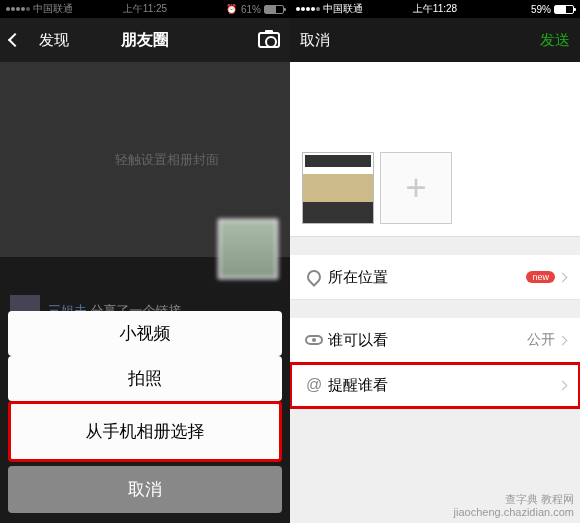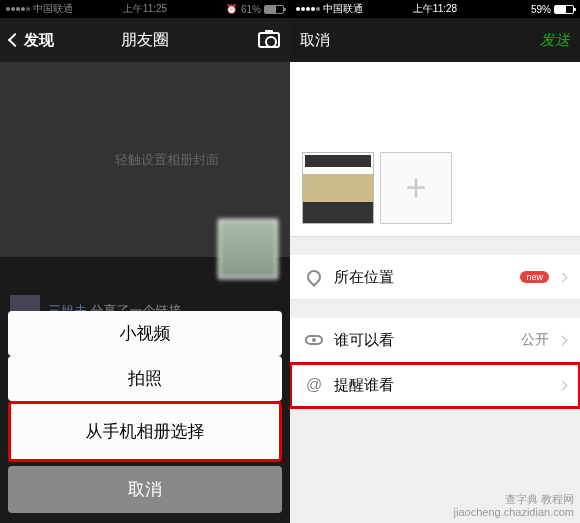--- a/index.html
+++ b/index.html
@@ -21,23 +21,23 @@
     .screen-left .dot { background: #555; }
     .screen-left .dot.filled { background: #888; }
     .battery { width: 20px; height: 9px; border: 1px solid currentColor; border-radius: 2px; position: relative; }
     .battery::after { content: ''; position: absolute; right: -3px; top: 2px; width: 2px; height: 3px; background: currentColor; border-radius: 0 1px 1px 0; }
     .battery-fill { height: 100%; background: currentColor; }
 
     
     .nav-bar { height: 44px; background: #1a1a1a; display: flex; align-items: center; justify-content: space-between; padding: 0 10px; color: #fff; font-size: 16px; }
     .screen-left .nav-bar { background: rgba(30,30,30,0.9); }
     .nav-left, .nav-right { width: 60px; display: flex; align-items: center; }
-    .nav-right { justify-content: flex-end; font-style: italic; }
-    .nav-title { font-weight: 400; }
-    .nav-back { display: flex; align-items: center; gap: 4px; font-size: 15px; font-weight: bold; }
+    .nav-right { justify-content: flex-end; }
+    .nav-title { font-weight: 700; }
+    .nav-back { display: flex; align-items: center; gap: 19px; font-size: 15px; }
     .chevron-left { width: 10px; height: 10px; border-left: 2px solid #fff; border-bottom: 2px solid #fff; transform: rotate(45deg); }
     .camera-icon { width: 22px; height: 16px; border: 2px solid #fff; border-radius: 3px; position: relative; }
     .camera-icon::before { content: ''; position: absolute; top: -4px; left: 5px; width: 8px; height: 3px; background: #fff; border-radius: 1px 1px 0 0; }
     .camera-icon::after { content: ''; position: absolute; top: 2px; left: 5px; width: 8px; height: 8px; border: 2px solid #fff; border-radius: 50%; }
     .send-btn { color: #1aad19; font-size: 15px; }
     .cancel-txt { color: #fff; font-size: 15px; }
 
     
     .cover-area { height: 195px; background: #333; position: relative; }
     .cover-text { position: absolute; top: 50%; left: 50%; transform: translate(-50%, -50%); color: #666; font-size: 13px; margin-left: 22px; }
@@ -52,21 +52,21 @@
     .action-btn { background: #fcfcfc; color: #000; text-align: center; padding: 11px; font-size: 17px; border-radius: 4px; margin-bottom: 0; }
     .action-btn.highlighted { border: 3px solid #d00; padding: 16px; }
     .action-cancel { background: #888; color: #fff; text-align: center; padding: 12px; font-size: 17px; border-radius: 4px; margin-top: 4px; }
 
     
     .compose-area { background: #fff; padding: 12px; min-height: 90px; }
     .image-row { display: flex; gap: 6px; padding: 0 12px 12px; background: #fff; border-bottom: 1px solid #ddd; }
     .thumb { width: 72px; height: 72px; background: #ccc; border: 1px solid #bbb; background: linear-gradient(#fff 0 30%, #cb8 30% 70%, #333 70%); position: relative; }
     .thumb::before { content:''; position:absolute; top:2px; left:2px; right:2px; height:12px; background:#333; }
     .add-thumb { width: 72px; height: 72px; border: 1px solid #ccc; display: flex; align-items: center; justify-content: center; color: #ccc; font-size: 36px; font-weight: 200; background: #fafafa; }
-    .option-row { background: #fff; display: flex; align-items: center; padding: 12px 14px; border-bottom: 1px solid #e5e5e5; gap: 10px; font-size: 15px; }
+    .option-row { background: #fff; display: flex; align-items: center; padding: 12px 14px; border-bottom: 1px solid #e5e5e5; gap: 4px; font-size: 15px; }
     .option-row.spaced { margin-top: 18px; }
     .option-row.highlighted { outline: 3px solid #d00; outline-offset: -2px; position: relative; z-index: 1; }
     .row-icon { width: 20px; height: 20px; display: flex; align-items: center; justify-content: center; color: #888; }
     .loc-icon { width: 14px; height: 14px; border: 2px solid #888; border-radius: 50% 50% 50% 0; transform: rotate(-45deg); }
     .eye-icon { width: 18px; height: 10px; border: 2px solid #888; border-radius: 60% / 100%; position: relative; }
     .eye-icon::after { content:''; position:absolute; top:1px; left:5px; width:4px; height:4px; background:#888; border-radius:50%; }
     .at-icon { font-size: 16px; color: #888; }
     .row-label { flex: 1; color: #000; }
     .new-badge { background: #e64340; color: #fff; font-size: 9px; padding: 1px 6px; border-radius: 7px; }
     .row-value { color: #888; font-size: 14px; }

